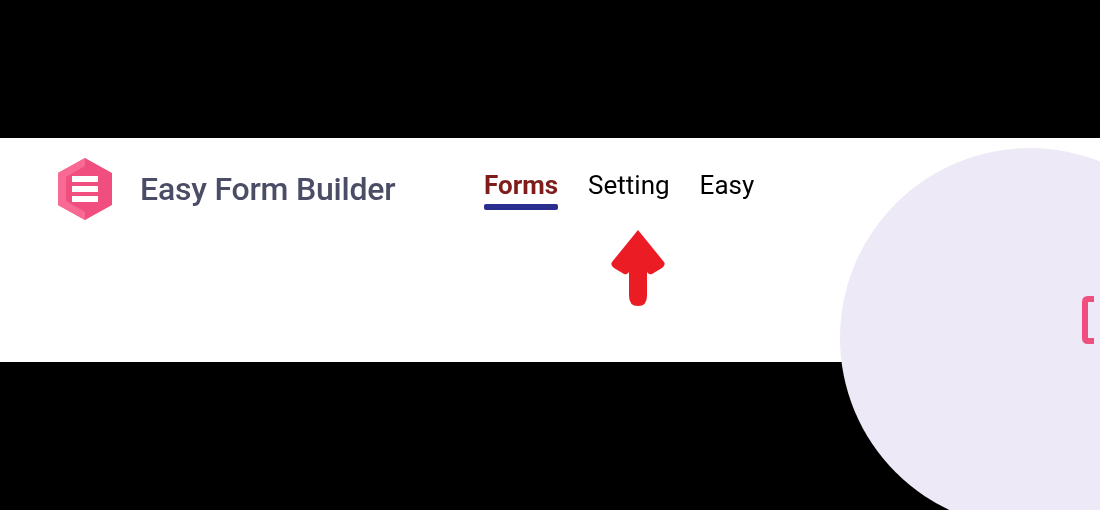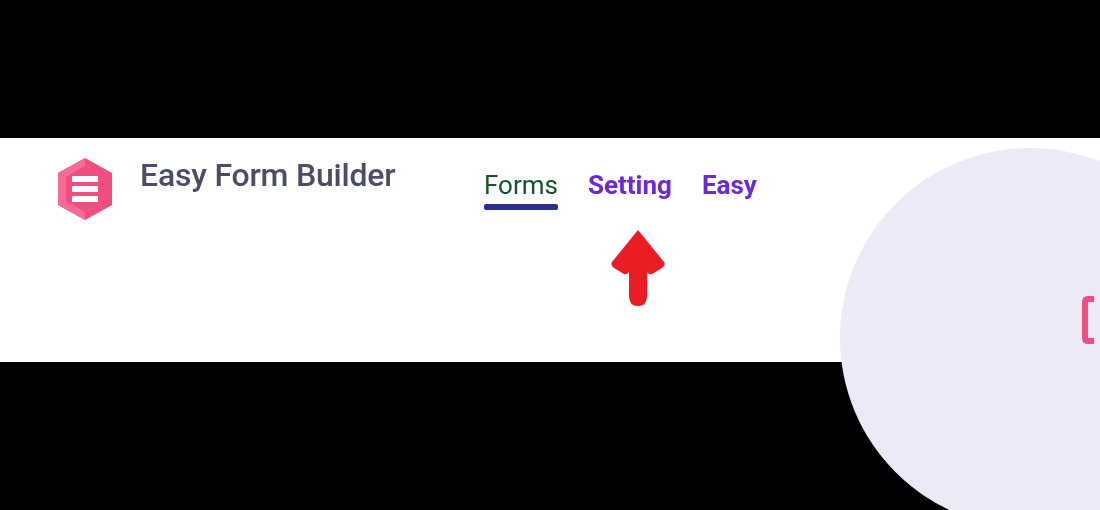--- a/index.html
+++ b/index.html
@@ -33,20 +33,21 @@
       right: 6px;
       bottom: 18px;
       width: 12px;
       height: 48px;
     }
     .logo-block {
       position: absolute;
       left: 52px;
       top: 18px;
       display: flex;
+      align-items: center;
       gap: 22px;
     }
     .logo-icon {
       width: 66px;
       height: 66px;
     }
     .app-title {
       font-size: 32px;
       font-weight: 500;
       color: #4b4d66;
@@ -55,29 +56,29 @@
     .nav {
       position: absolute;
       left: 484px;
       top: 32px;
       display: flex;
       gap: 30px;
       align-items: flex-start;
     }
     .nav-item {
       font-size: 26px;
-      font-weight: 700;
-      color: #6d28d9;
+      font-weight: 400;
+      color: #000000;
       cursor: pointer;
       padding-bottom: 8px;
       position: relative;
     }
     .nav-item.active {
-      color: #14532d;
-      font-weight: 400;
+      color: #7f1d1d;
+      font-weight: 700;
       text-align: right;
     }
     .nav-item.active::after {
       content: "";
       position: absolute;
       left: 0;
       right: 0;
       bottom: -2px;
       height: 6px;
       background: #2a2f8f;

